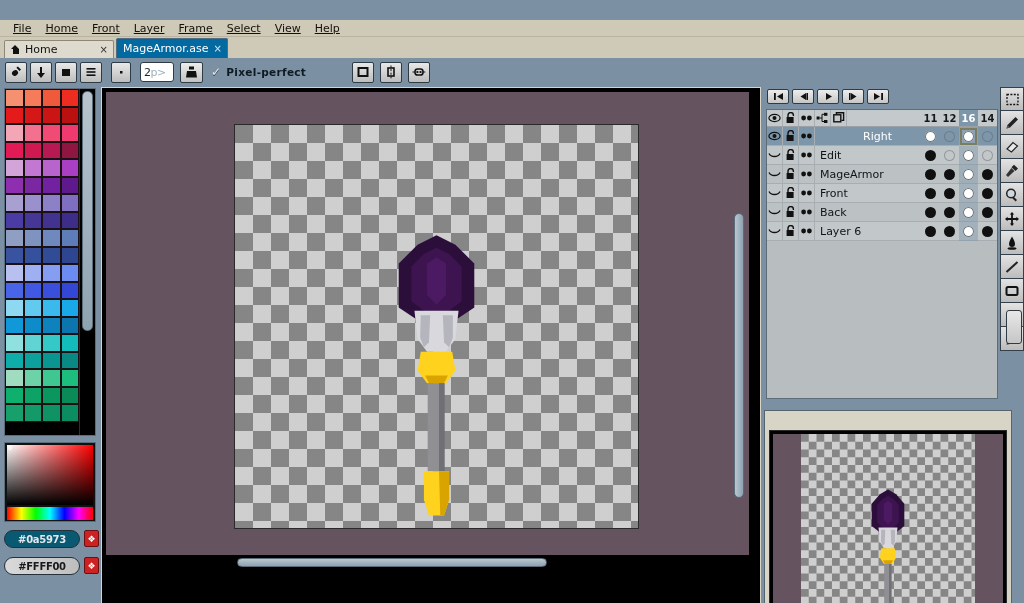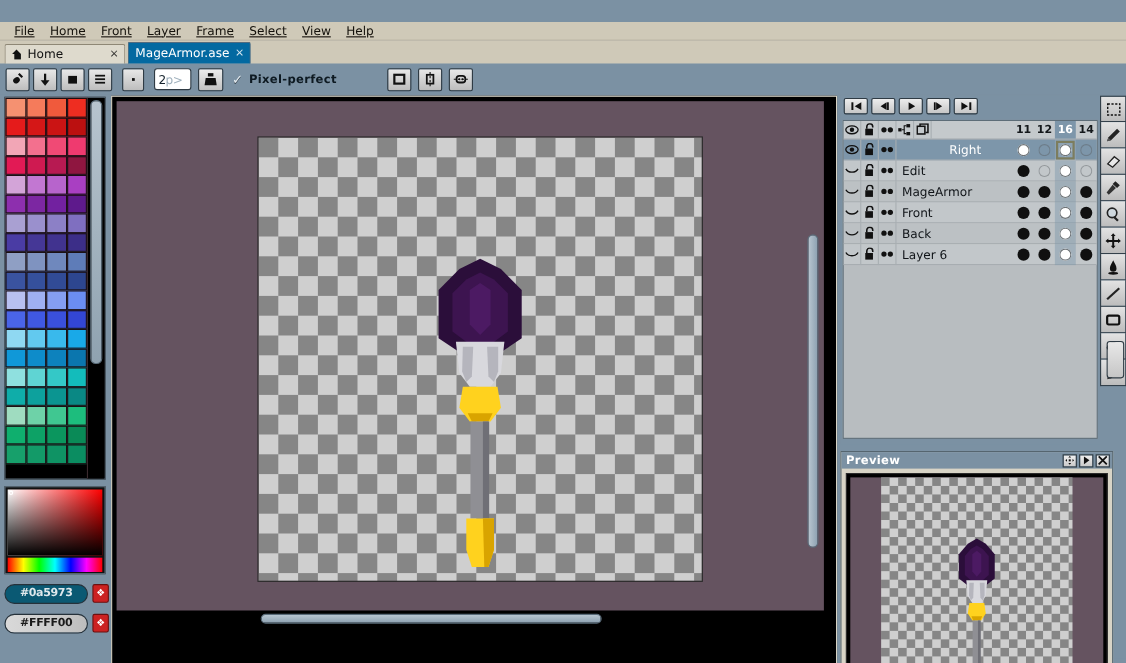--- a/index.html
+++ b/index.html
@@ -151,21 +151,21 @@
       linear-gradient(to top, #000, rgba(0,0,0,0)),
       linear-gradient(to right, #fff, #ff0000);
   }
   .sat .cursor{ position:absolute; left:1px; top:1px; width:4px;height:4px;
      border:1px solid #fff; border-radius:50%;}
   .hue {
     position:absolute; left:2px; top:64px; width:86px; height:13px;
     background:linear-gradient(to right,#ff0000,#ffff00,#00ff00,#00ffff,#0000ff,#ff00ff,#ff0000);
   }
 
-  .swatchrow { position:absolute; left:4px; width:96px; height:19px; display:flex; align-items:center; }
+  .swatchrow { position:absolute; left:4px; width:96px; height:19px; display:flex; align-items:flex-start; }
   .swatch {
     width:76px; height:18px; border-radius:9px; border:1px solid #2a3views;
     border:1px solid #25313a;
     display:flex; align-items:center; justify-content:center;
     font-size:10px; font-weight:bold; font-family:"DejaVu Sans", sans-serif;
     letter-spacing:-.3px;
   }
   .swatch.fg { background:#0a5973; color:#dfe8ec; }
   .swatch.bg { background:linear-gradient(to right,#d9d9d9,#cfcfcf 45%,#bdbdbd); color:#1a1a1a; }
   .minibtn {
@@ -894,41 +894,20 @@
               </div>
               <div class="fcell">
                 <div class="dot filled"></div>
               </div>
             </div>
           </div>
       </div>
     </div>
 
     <div class="preview">
-      <div class="pv-title">
-        <span>Preview</span>
-        <div class="pv-btns">
-          <div class="pvb">
-            <svg width="9" height="9" viewBox="0 0 9 9">
-                <path d="M4.5 0.5 L5.8 2 H3.2 Z M4.5 8.5 L3.2 7 H5.8 Z M0.5 4.5 L2 3.2 V5.8 Z M8.5 4.5 L7 5.8 V3.2 Z" fill="#111"></path>
-                <rect x="3.6" y="3.6" width="1.8" height="1.8" fill="#111"></rect>
-              </svg>
-          </div>
-          <div class="pvb">
-            <svg width="9" height="9" viewBox="0 0 9 9">
-                <path d="M2.4 1 L2.4 8 L7.4 4.5 Z" fill="#111"></path>
-              </svg>
-          </div>
-          <div class="pvb">
-            <svg width="9" height="9" viewBox="0 0 9 9">
-                <path d="M0.8 0.8 L8.2 8.2 M8.2 0.8 L0.8 8.2" stroke="#111" stroke-width="1.6"></path>
-              </svg>
-          </div>
-        </div>
-      </div>
       <div class="pv-body">
         <div class="pv-canvas">
           <div class="pv-sprite">
             <svg class="art" viewBox="0 0 64 64" preserveAspectRatio="none">
               <path d="M26 29 L26 22 L29 19 L32 17.5 L35 19 L38 22 L38 29 L32 33 Z" fill="#2b0e3a"></path>
               <path d="M28 28 L28 22.5 L30 20.5 L32 19.5 L34 20.5 L36 22.5 L36 28 L32 31 Z" fill="#3d1450"></path>
               <path d="M30.5 27 L30.5 22 L32 21 L33.5 22 L33.5 27 L32 28.5 Z" fill="#4c1a63"></path>
               <path d="M28.5 29.5 L35.5 29.5 L35 34 L33.5 36 L30.5 36 L29 34 Z" fill="#d8d8dd"></path>
               <path d="M29.5 30.2 L31 30.2 L30.8 34.5 L30 35.3 L29.4 33.8 Z" fill="#b5b5bd"></path>
               <path d="M33 30.2 L34.6 30.2 L34.6 33.8 L34 35.3 L33.2 34.5 Z" fill="#b5b5bd"></path>

